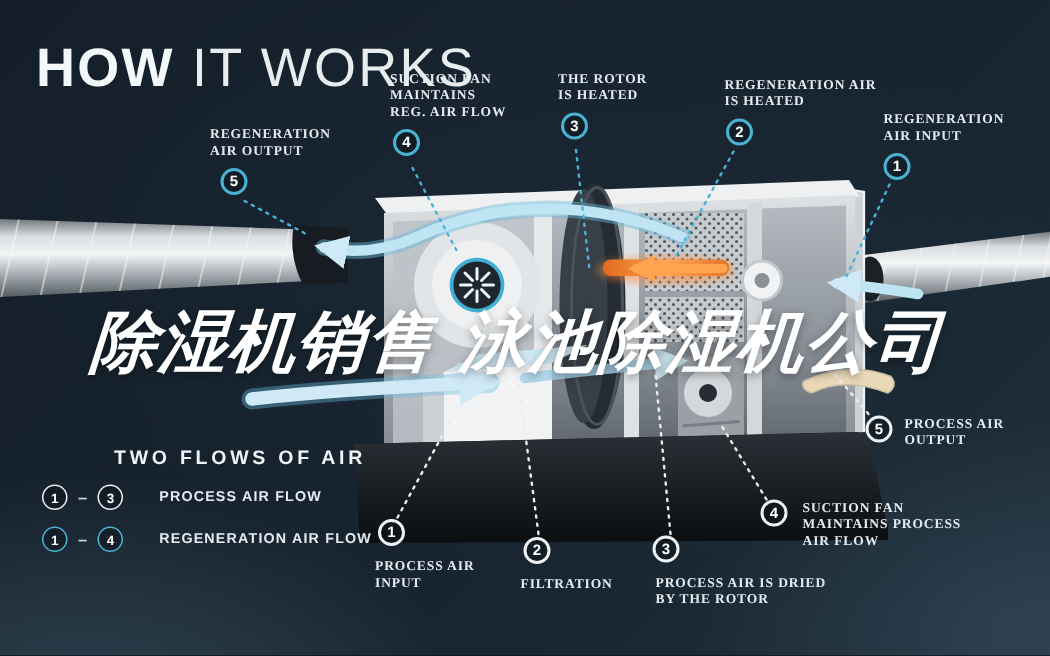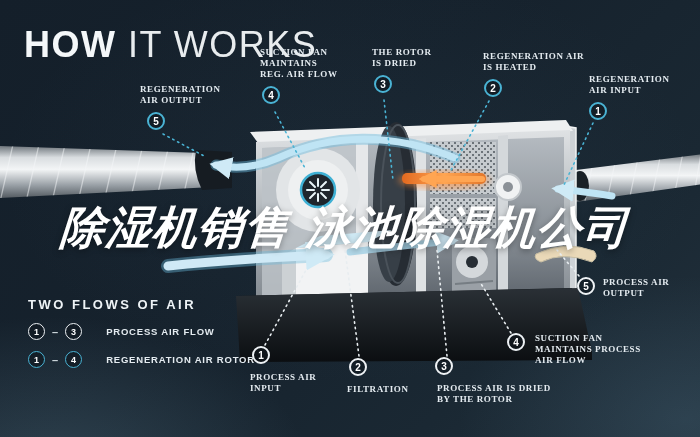--- a/index.html
+++ b/index.html
@@ -24,21 +24,21 @@
   .num-circle{
     width:18px;height:18px;border-radius:50%;
     display:flex;align-items:center;justify-content:center;
     font-size:10px;font-weight:700;color:#fff;
     background:rgba(14,22,30,.55);box-sizing:border-box;
   }
   .flow-regeneration .num-circle{border:2px solid #4ab3d4;}
   .flow-process .num-circle{border:2px solid #eef2f5;}
   .callout{display:flex;flex-direction:column;gap:6px;}
   .legend{left:28px;top:297px;}
-  .legend-title{color:#eef3f6;font-size:13px;font-weight:700;letter-spacing:2.5px;}
+  .legend-title{color:#eef3f6;font-size:13px;font-weight:700;letter-spacing:2.5px;margin-left:48px;}
   .legend-row{display:flex;align-items:center;gap:6px;margin-top:11px;}
   .legend-row .num-circle{width:17px;height:17px;font-size:9px;}
   .legend-row.flow-process .num-circle{border-width:1.5px;}
   .legend-row.flow-regeneration .num-circle{border-width:1.5px;}
   .legend-dash{color:#cfd8de;font-size:11px;font-weight:700;margin:0 1px;}
   .legend-label{color:#e4ebf0;font-size:9.5px;font-weight:700;letter-spacing:.8px;margin-left:18px;}
   .overlay-cn{
     left:60px;top:198px;width:600px;z-index:5;
     color:#ffffff;font-size:45px;font-weight:800;font-style:italic;
     letter-spacing:1px;white-space:nowrap;transform:skewX(-4deg);
@@ -237,21 +237,21 @@
 
   <div class="ui callout flow-regeneration" style="left:260px;top:47px;width:86px;">
     <span class="callout-label">SUCTION FAN
 MAINTAINS
 REG. AIR FLOW</span>
     <span class="num-circle" style="margin-left:2px;">4</span>
   </div>
 
   <div class="ui callout flow-regeneration" style="left:372px;top:47px;width:72px;">
     <span class="callout-label">THE ROTOR
-IS DRIED</span>
+IS HEATED</span>
     <span class="num-circle" style="margin-left:2px;">3</span>
   </div>
 
   <div class="ui callout flow-regeneration" style="left:483px;top:51px;width:108px;">
     <span class="callout-label">REGENERATION AIR
 IS HEATED</span>
     <span class="num-circle" style="margin-left:1px;">2</span>
   </div>
 
   <div class="ui callout flow-regeneration" style="left:589px;top:74px;width:94px;">
@@ -295,19 +295,19 @@
     <div class="legend-row flow-process">
       <span class="num-circle">1</span>
       <span class="legend-dash">–</span>
       <span class="num-circle">3</span>
       <span class="legend-label">PROCESS AIR FLOW</span>
     </div>
     <div class="legend-row flow-regeneration">
       <span class="num-circle">1</span>
       <span class="legend-dash">–</span>
       <span class="num-circle">4</span>
-      <span class="legend-label">REGENERATION AIR ROTOR</span>
+      <span class="legend-label">REGENERATION AIR FLOW</span>
     </div>
   </div>
 
   <div class="ui overlay-cn">除湿机销售 泳池除湿机公司</div>
 
 </div>
 
 </body></html>

